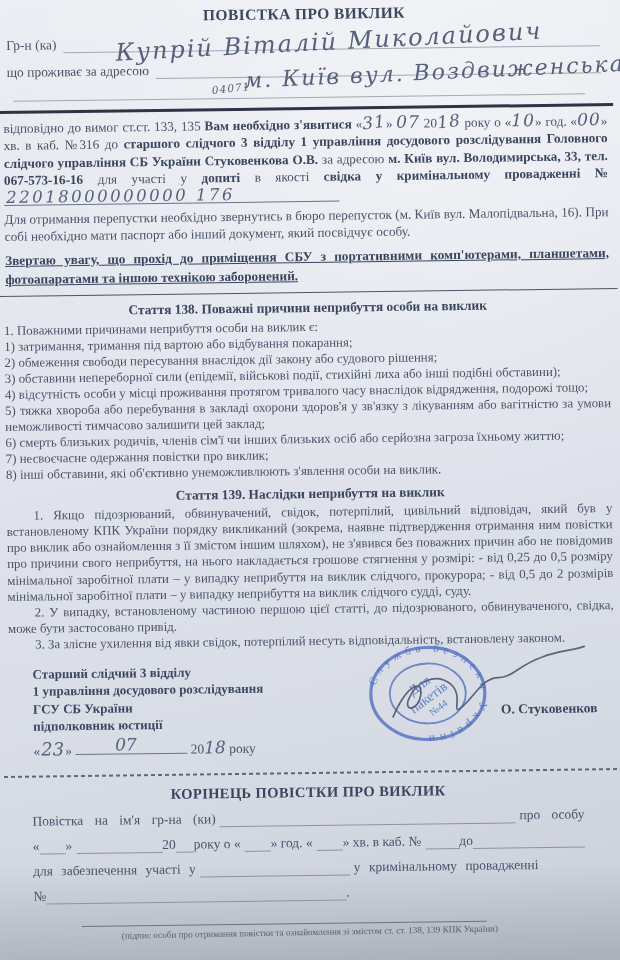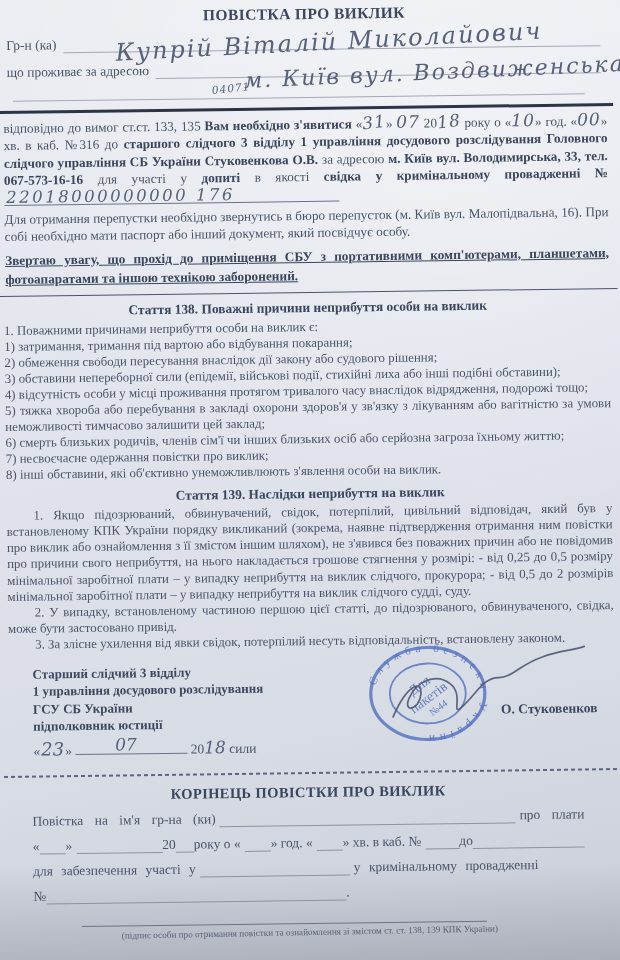--- a/index.html
+++ b/index.html
@@ -138,21 +138,21 @@
 
     <div class="sigblock">
       <div class="sigline">Старший слідчий 3 відділу</div>
       <div class="sigline">1 управління досудового розслідування</div>
       <div class="sigline">ГСУ СБ України</div>
       <div class="sigline">підполковник юстиції</div>
       <div class="dateline">
         <span>«</span><span class="hw hw-day">23</span><span>»</span>
         <span class="dblank"><span class="hw hw-mon">07</span></span>
         <span>20</span><span class="hw hw-yr">18</span>
-        <span>сили</span>
+        <span>року</span>
       </div>
 
       <svg class="stampsig" viewBox="0 0 300 110">
         <g stroke="#4d6ec0" fill="none" opacity="0.78">
           <ellipse cx="95" cy="55" rx="57" ry="46" stroke-width="3.2"></ellipse>
           <ellipse cx="95" cy="55" rx="38" ry="30" stroke-width="1.8"></ellipse>
         </g>
         <path id="ringpath" d="M 42,55 a 53,42 0 1 1 106,0 a 53,42 0 1 1 -106,0" fill="none"></path>
         <text font-size="11.5" fill="#4d6ec0" opacity="0.8" letter-spacing="4.5" font-family="Liberation Serif, serif">
           <textPath href="#ringpath" startOffset="8">Служба безпеки України</textPath>
@@ -167,21 +167,21 @@
       <span class="official">О. Стуковенков</span>
     </div>
 
     <div class="dashrule"></div>
 
     <div class="stub">
       <div class="stub-title">КОРІНЕЦЬ ПОВІСТКИ ПРО ВИКЛИК</div>
       <div class="jrow">
         <span class="w ws gap">Повістка на ім'я гр-на (ки)</span>
         <span class="sblank grow"></span>
-        <span class="w ws gapl">про плати</span>
+        <span class="w ws gapl">про особу</span>
       </div>
       <div class="jrow">
         <span class="w">«</span>
         <span class="sblank w26"></span>
         <span class="w gap">»</span>
         <span class="sblank w86"></span>
         <span class="w">20</span>
         <span class="sblank w18"></span>
         <span class="w gap">року о «</span>
         <span class="sblank w26"></span>

